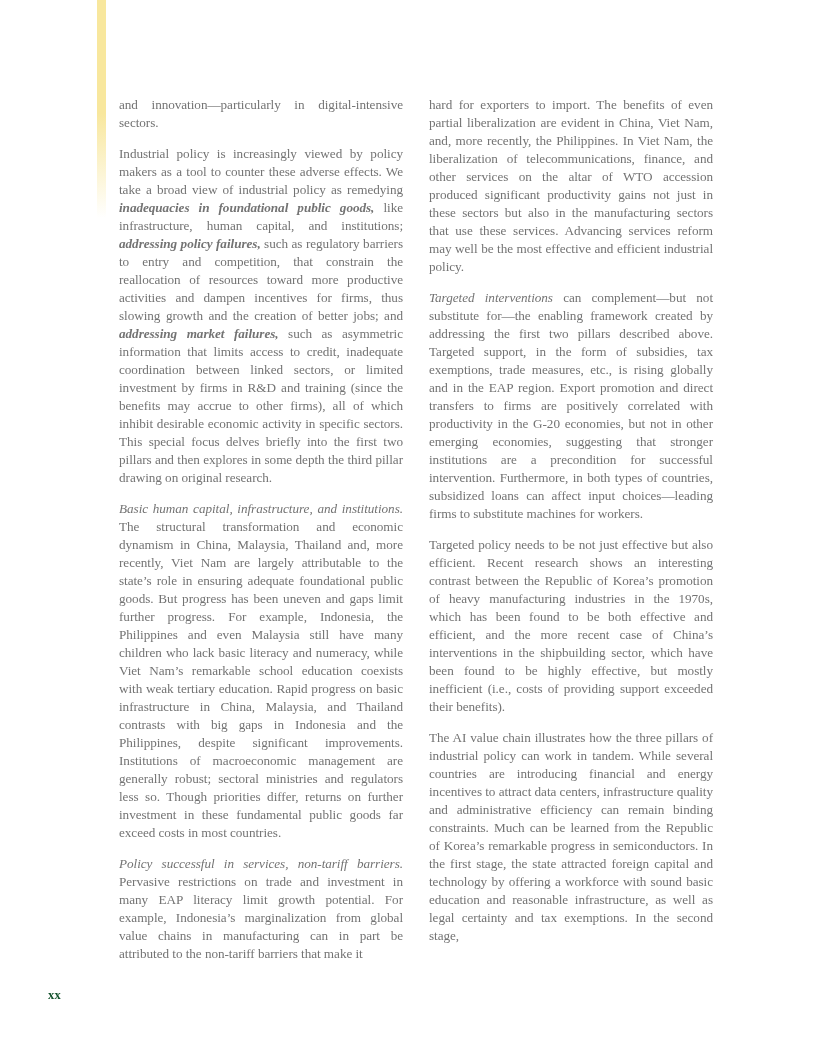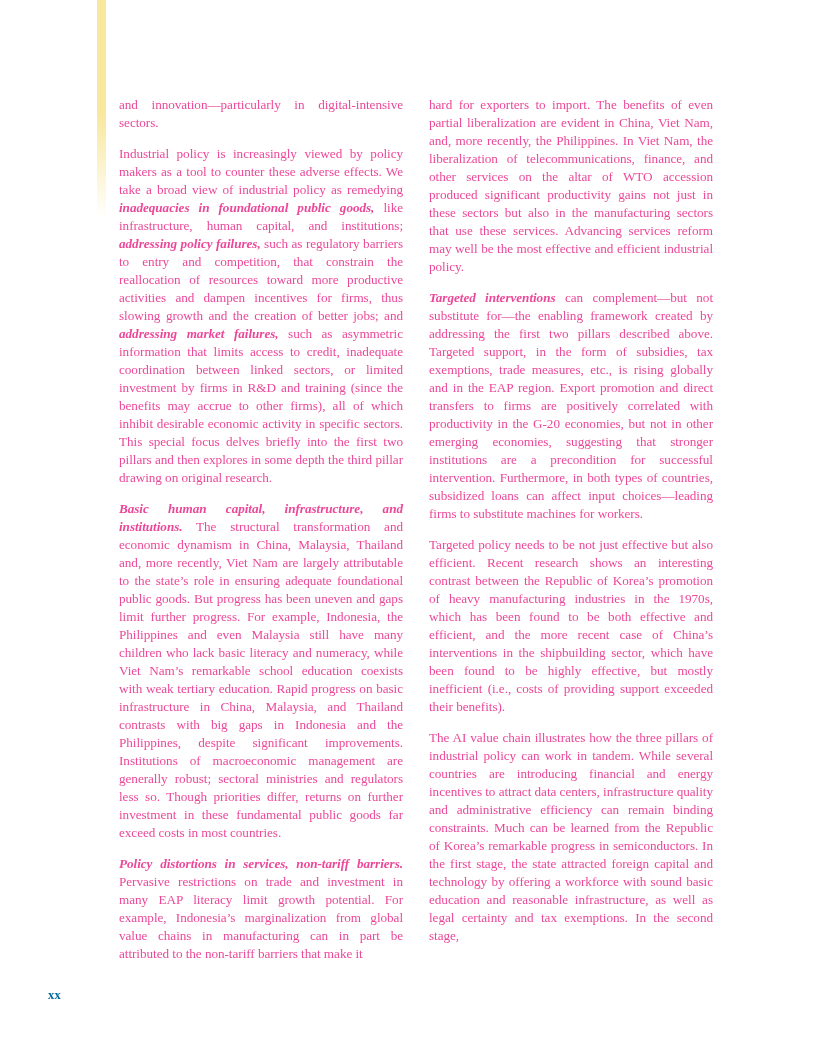--- a/index.html
+++ b/index.html
@@ -23,51 +23,51 @@
     top: 96px;
     width: 594px;
     display: flex;
     gap: 26px;
   }
   .col { width: 284px; }
   .col p {
     font-size: 13.2px;
     line-height: 18px;
     text-align: justify;
-    color: #ec4899;
+    color: #737373;
     margin: 0 0 13px 0;
     letter-spacing: -0.05px;
     hyphens: auto;
     -webkit-hyphens: auto;
   }
   .col p:last-child { margin-bottom: 0; }
   .regular { font-style: normal; font-weight: normal; }
   .italic { font-style: italic; font-weight: bold; }
-  .bold-italic { font-style: italic; font-weight: bold; }
+  .bold-italic { font-style: italic; font-weight: normal; }
   .page-footer {
     position: absolute;
     left: 48px;
     top: 988px;
     font-size: 12.5px;
     font-weight: bold;
-    color: #0369a1;
+    color: #14532d;
     letter-spacing: 0.3px;
   }
 </style>
 </head>
 <body>
 
 <div class="accent-stripe" style="background: linear-gradient(rgb(248, 231, 157) 0%, rgb(248, 231, 157) 52%, rgba(248, 231, 157, 0) 100%);"></div>
 
 <div class="columns">
   <div class="col" id="col-left">
       <p><span class="regular">and innovation—particularly in digital-intensive sectors.</span></p>
       <p><span class="regular">Industrial policy is increasingly viewed by policy makers as a tool to counter these adverse effects. We take a broad view of industrial policy as remedying </span><span class="italic">inadequacies in foundational public goods,</span><span class="regular"> like infrastructure, human capital, and institutions; </span><span class="italic">addressing policy failures,</span><span class="regular"> such as regulatory barriers to entry and competition, that constrain the reallocation of resources toward more productive activities and dampen incentives for firms, thus slowing growth and the creation of better jobs; and </span><span class="italic">addressing market failures,</span><span class="regular"> such as asymmetric information that limits access to credit, inadequate coordination between linked sectors, or limited investment by firms in R&amp;D and training (since the benefits may accrue to other firms), all of which inhibit desirable economic activity in specific sectors. This special focus delves briefly into the first two pillars and then explores in some depth the third pillar drawing on original research.</span></p>
       <p><span class="bold-italic">Basic human capital, infrastructure, and institutions.</span><span class="regular"> The structural transformation and economic dynamism in China, Malaysia, Thailand and, more recently, Viet Nam are largely attributable to the state’s role in ensuring adequate foundational public goods. But progress has been uneven and gaps limit further progress. For example, Indonesia, the Philippines and even Malaysia still have many children who lack basic literacy and numeracy, while Viet Nam’s remarkable school education coexists with weak tertiary education. Rapid progress on basic infrastructure in China, Malaysia, and Thailand contrasts with big gaps in Indonesia and the Philippines, despite significant improvements. Institutions of macroeconomic management are generally robust; sectoral ministries and regulators less so. Though priorities differ, returns on further investment in these fundamental public goods far exceed costs in most countries.</span></p>
-      <p><span class="bold-italic">Policy distortions in services, non-tariff barriers.</span><span class="regular"> Pervasive restrictions on trade and investment in many EAP literacy limit growth potential. For example, Indonesia’s marginalization from global value chains in manufacturing can in part be attributed to the non-tariff barriers that make it</span></p>
+      <p><span class="bold-italic">Policy successful in services, non-tariff barriers.</span><span class="regular"> Pervasive restrictions on trade and investment in many EAP literacy limit growth potential. For example, Indonesia’s marginalization from global value chains in manufacturing can in part be attributed to the non-tariff barriers that make it</span></p>
     </div>
   <div class="col" id="col-right">
       <p><span class="regular">hard for exporters to import. The benefits of even partial liberalization are evident in China, Viet Nam, and, more recently, the Philippines. In Viet Nam, the liberalization of telecommunications, finance, and other services on the altar of WTO accession produced significant productivity gains not just in these sectors but also in the manufacturing sectors that use these services. Advancing services reform may well be the most effective and efficient industrial policy.</span></p>
       <p><span class="bold-italic">Targeted interventions</span><span class="regular"> can complement—but not substitute for—the enabling framework created by addressing the first two pillars described above. Targeted support, in the form of subsidies, tax exemptions, trade measures, etc., is rising globally and in the EAP region. Export promotion and direct transfers to firms are positively correlated with productivity in the G-20 economies, but not in other emerging economies, suggesting that stronger institutions are a precondition for successful intervention. Furthermore, in both types of countries, subsidized loans can affect input choices—leading firms to substitute machines for workers.</span></p>
       <p><span class="regular">Targeted policy needs to be not just effective but also efficient. Recent research shows an interesting contrast between the Republic of Korea’s promotion of heavy manufacturing industries in the 1970s, which has been found to be both effective and efficient, and the more recent case of China’s interventions in the shipbuilding sector, which have been found to be highly effective, but mostly inefficient (i.e., costs of providing support exceeded their benefits).</span></p>
       <p><span class="regular">The AI value chain illustrates how the three pillars of industrial policy can work in tandem. While several countries are introducing financial and energy incentives to attract data centers, infrastructure quality and administrative efficiency can remain binding constraints. Much can be learned from the Republic of Korea’s remarkable progress in semiconductors. In the first stage, the state attracted foreign capital and technology by offering a workforce with sound basic education and reasonable infrastructure, as well as legal certainty and tax exemptions. In the second stage,</span></p>
     </div>
 </div>
 
 <div class="page-footer">xx</div>

